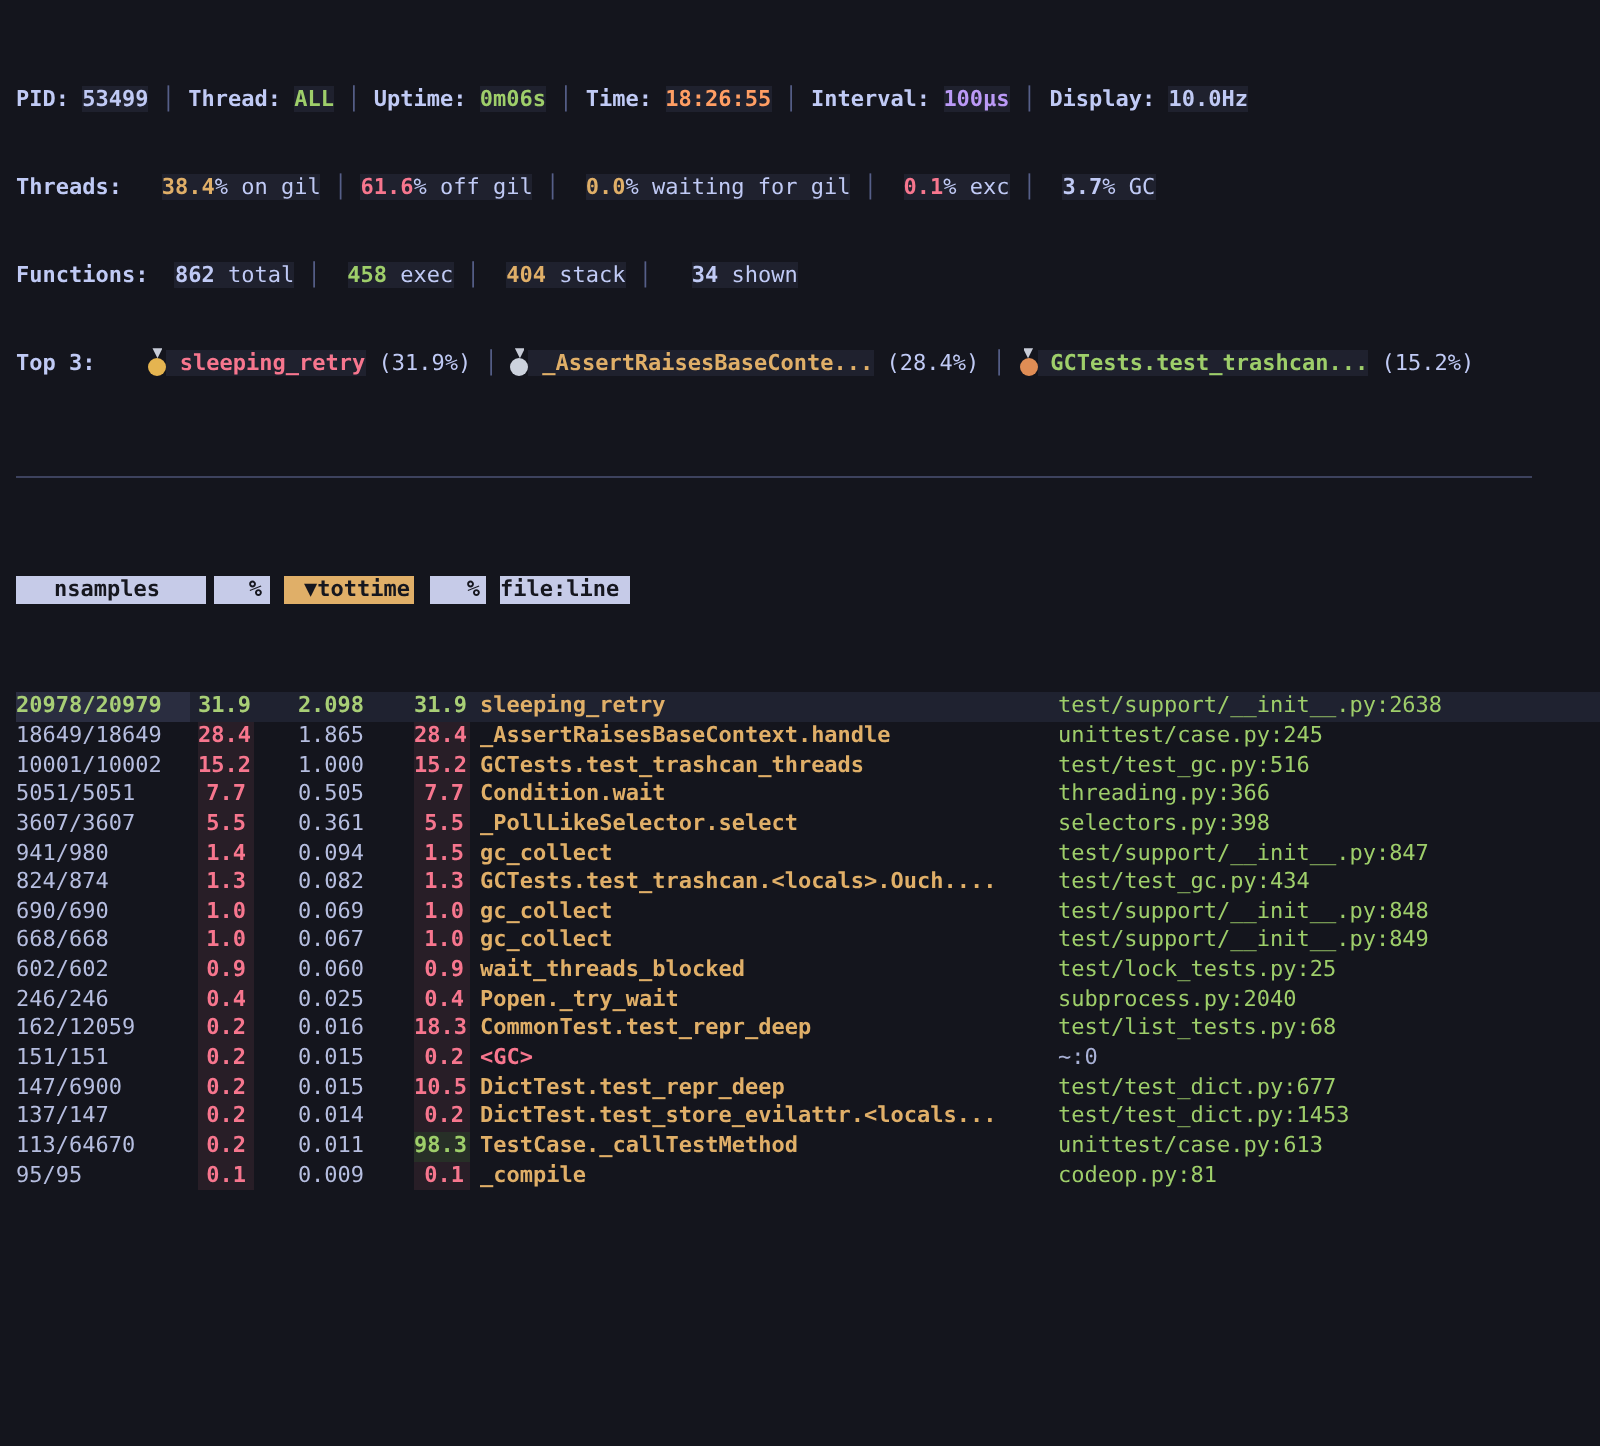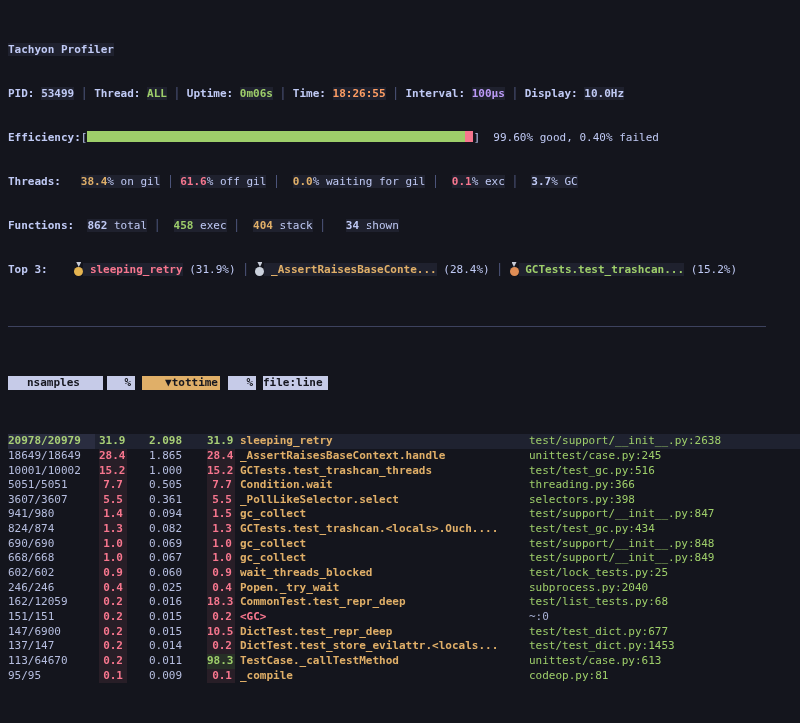--- a/index.html
+++ b/index.html
@@ -25,21 +25,21 @@
   .medal.silver::after{background:#ccd2dd}
   .medal.bronze::after{background:#e08d55}
   
   .rule{margin-top:4px;height:5px;border-top:1px solid #3d425e;width:758px}
   
   .thead{display:flex;height:14.65px;color:#16171f;font-weight:bold}
   .th{background:#c6cbe8;overflow:hidden}
   .th.sort{background:#e0af68}
   .w-ns{width:95px;text-align:center;padding-right:4px;box-sizing:border-box}
   .w-p1{width:28px;margin-left:4px;text-align:right;padding-right:4px;box-sizing:border-box}
-  .w-tt{width:78px;margin-left:7px;text-align:right;padding-right:2px;box-sizing:border-box}
+  .w-tt{width:65px;margin-left:7px;text-align:right;padding-right:2px;box-sizing:border-box}
   .w-p2{width:28px;margin-left:8px;text-align:right;padding-right:3px;box-sizing:border-box}
   .w-fn{width:282px;margin-left:5px;box-sizing:border-box}
   .w-fl{width:65px;margin-left:7px;box-sizing:border-box}
   .trow{display:flex;height:14.65px}
   .c-ns{width:87px;padding-right:4px;box-sizing:border-box;color:#b6bee0}
   .c-p1{width:28px;margin-left:4px;text-align:right;padding-right:4px;box-sizing:border-box;color:#a9b1d6}
   .c-tt{width:65px;margin-left:7px;text-align:center;padding-right:2px;box-sizing:border-box;color:#b6bee0}
   .c-p2{width:28px;margin-left:8px;text-align:right;padding-right:3px;box-sizing:border-box;color:#a9b1d6}
   .c-fn{width:282px;margin-left:5px;box-sizing:border-box;color:#e0af68;font-weight:bold;overflow:hidden}
   .c-fl{width:268px;margin-left:7px;box-sizing:border-box;color:#9ece6a;overflow:hidden}
@@ -48,23 +48,21 @@
   .hot{color:#f7768e !important;font-weight:bold;background:rgba(247,118,142,.09)}
   .hi{color:#9ece6a !important;font-weight:bold;background:rgba(158,206,106,.14)}
   .trow.sel{background:#1f2230}
   .trow.sel .c-ns{background:#2a2d40}
   .trow.sel .c-ns,.trow.sel .c-p1,.trow.sel .c-tt,.trow.sel .c-p2{color:#a8cf76;font-weight:bold}
 </style>
 </head>
 <body>
 
 <div class="term">
-  <div class="line"><span class="b blk">Tachyon Profiler</span></div>
   <div class="line"><span class="lb">PID: </span><span class="fg b blk">53499</span><span class="sp"> │ </span><span class="lb">Thread: </span><span class="g b blk">ALL</span><span class="sp"> │ </span><span class="lb">Uptime: </span><span class="g b blk">0m06s</span><span class="sp"> │ </span><span class="lb">Time: </span><span class="o b blk">18:26:55</span><span class="sp"> │ </span><span class="lb">Interval: </span><span class="p b blk">100µs</span><span class="sp"> │ </span><span class="lb">Display: </span><span class="fg b blk">10.0Hz</span></div>
-  <div class="line"><span class="lb">Efficiency:</span><span class="fg">[</span><span class="bar" style="width: 386px;"><span class="tail" style="width: 8px;"></span></span><span class="fg">]</span><span>  </span><span class="fg">99.60% good, 0.40% failed</span></div>
   <div class="line"><span class="lb">Threads:</span><span>   </span><span class="y b blk">38.4</span><span class="fg blk">% on gil</span><span class="sp"> │ </span><span class="r b blk">61.6</span><span class="fg blk">% off gil</span><span class="sp"> │ </span><span> </span><span class="y b blk">0.0</span><span class="fg blk">% waiting for gil</span><span class="sp"> │ </span><span> </span><span class="r b blk">0.1</span><span class="fg blk">% exc</span><span class="sp"> │ </span><span> </span><span class="fg b blk">3.7</span><span class="fg blk">% GC</span></div>
   <div class="line"><span class="lb">Functions:</span><span>  </span><span class="fg b blk">862</span><span class="fg blk"> total</span><span class="sp"> │ </span><span> </span><span class="g b blk">458</span><span class="fg blk"> exec</span><span class="sp"> │ </span><span> </span><span class="y b blk">404</span><span class="fg blk"> stack</span><span class="sp"> │ </span><span>  </span><span class="fg b blk">34</span><span class="fg blk"> shown</span></div>
   <div class="line"><span class="lb">Top 3:</span><span>    </span><span class="medal gold"></span><span class="blk"> </span><span class="r b blk">sleeping_retry</span><span class="fg"> (31.9%)</span><span class="sp"> │ </span><span class="medal silver"></span><span class="blk"> </span><span class="y b blk">_AssertRaisesBaseConte...</span><span class="fg"> (28.4%)</span><span class="sp"> │ </span><span class="medal bronze"></span><span class="blk"> </span><span class="g b blk">GCTests.test_trashcan...</span><span class="fg"> (15.2%)</span></div>
 
   <div class="rule"></div>
 
   <div class="thead">
     <span class="th w-ns">nsamples</span>
     <span class="th w-p1">%</span>
     <span class="th sort w-tt">▼tottime</span>

